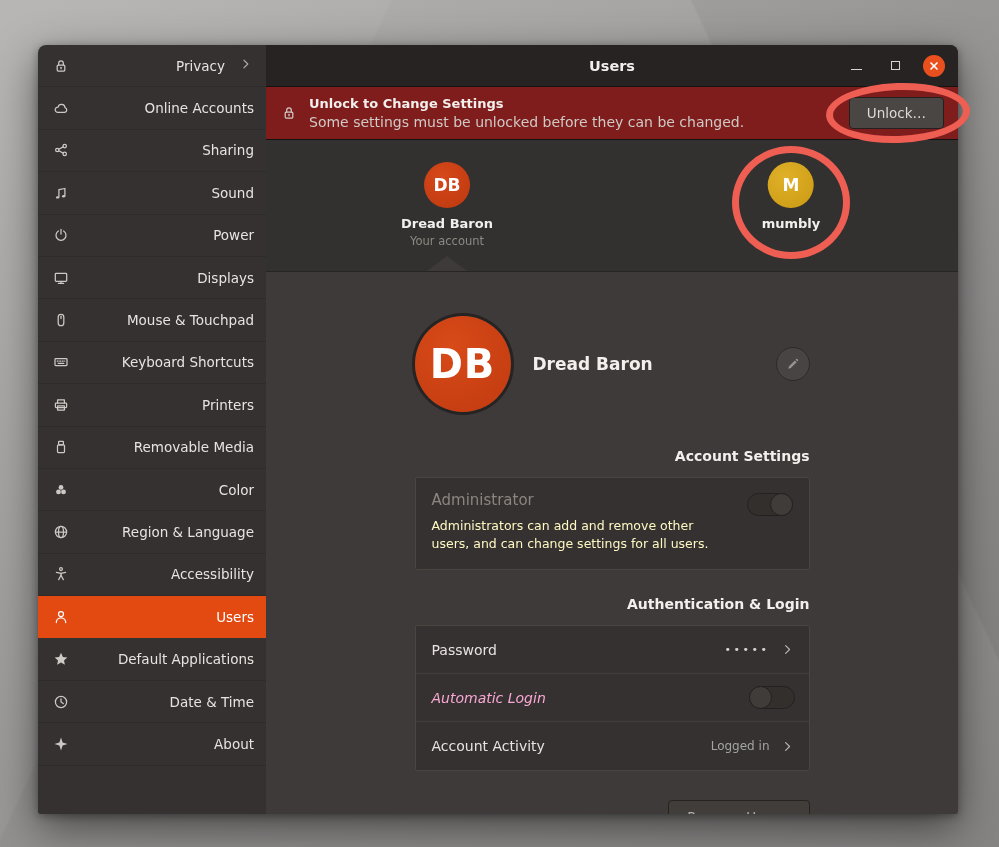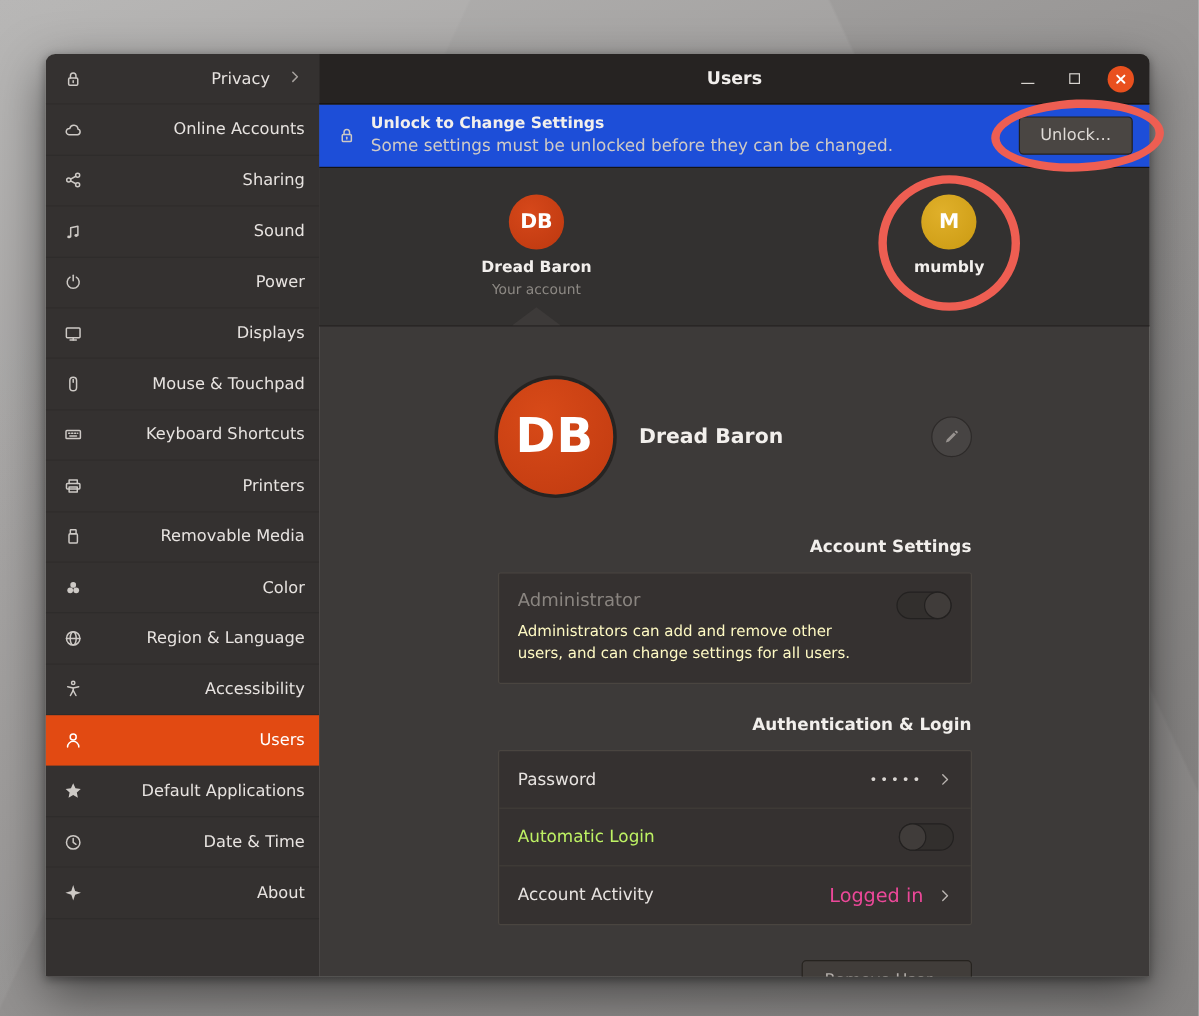--- a/index.html
+++ b/index.html
@@ -64,21 +64,21 @@
     display:flex; align-items:center; position:relative; flex:0 0 42px;
   }
   .titlebar-title{ position:absolute; left:0; right:0; text-align:center; color:#f1eeec; font-weight:bold; font-size:14.5px; }
   .win-controls{ margin-left:auto; display:flex; align-items:center; gap:17px; padding-right:13px; z-index:2; }
   .wc{ width:22px; height:22px; display:flex; align-items:center; justify-content:center; cursor:pointer; }
   .wc-min{ width:11px; height:0; border-bottom:1.6px solid #d8d4d0; margin-top:8px; }
   .wc-max{ width:9px; height:9px; border:1.4px solid #d8d4d0; }
   .wc-close{ width:22px; height:22px; border-radius:50%; background:#e9501e; display:flex; align-items:center; justify-content:center; }
 
   .banner{
-    height:53px; flex:0 0 53px; background:#1d4ed8;
+    height:53px; flex:0 0 53px; background:#7f1d1d;
     display:flex; align-items:center; gap:12px; padding:0 14px 0 15px;
     border-bottom:1px solid #151312;
   }
   .banner-lock{ flex:0 0 16px; display:flex; }
   .banner-text{ flex:1; min-width:0; }
   .banner-title{ color:#f2efec; font-weight:bold; font-size:13px; line-height:1.35; }
   .banner-sub{ color:#cfcac6; font-size:14px; line-height:1.3; }
   .unlock-btn{
     background:#4a4643; border:1px solid #222020; border-radius:4px;
     color:#dedad6; font-size:13.5px; padding:7px 17px; cursor:pointer;
@@ -143,22 +143,22 @@
   .toggle.on .knob{ right:-1px; }
   .toggle.off .knob{ left:-1px; }
   .admin-toggle{ position:absolute; right:16px; top:15px; }
 
   .auth-row{
     height:48px; display:flex; align-items:center; padding:0 14px 0 16px; gap:10px;
     border-bottom:1px solid #413d39; cursor:pointer;
   }
   .auth-row:last-child{ border-bottom:none; }
   .auth-label{ flex:1; font-size:14px; color:#e7e3e0; }
-  .auth-label.disabled{ color:#bef264; }
-  .auth-value{ color:#ec4899; font-size:16px; }
+  .auth-label.disabled{ color:#f9a8d4;font-style:italic; }
+  .auth-value{ color:#a3a3a3; font-size:12px; }
   .pw-dots{ color:#d9d5d1; font-size:11px; letter-spacing:2.5px; }
   .row-chev{ display:flex; }
 
   .footer-row{ display:flex; justify-content:flex-end; margin-top:29px; }
   .remove-btn{
     background:#413d3a; border:1px solid #26231f; border-radius:4px;
     color:#b3aeaa; font-size:13.5px; padding:8px 18px; cursor:pointer; font-family:inherit;
   }
 
   

